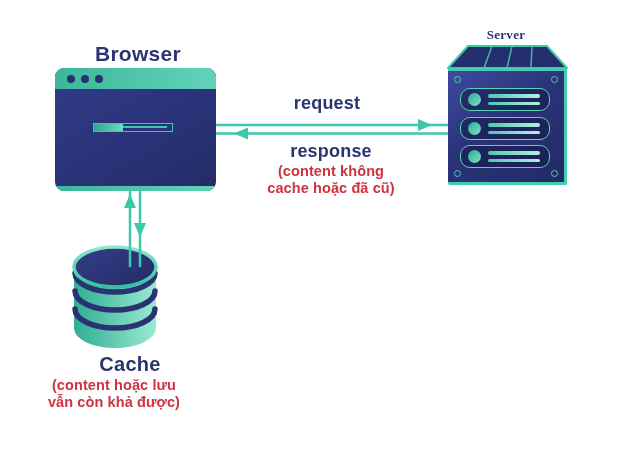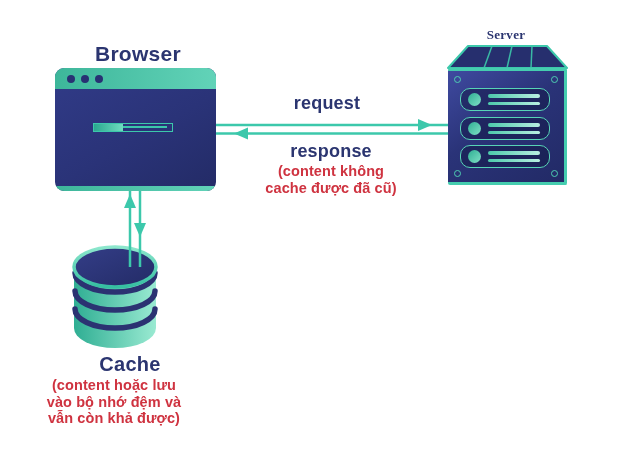--- a/index.html
+++ b/index.html
@@ -137,21 +137,21 @@
         <div class="slot-line"></div>
       </div>
     </div>
   </div>
 
   <div class="abs flow-label" style="left:267px; top:93px; width:120px;">request</div>
   <div class="abs flow-label" style="left:266px; top:141px; width:130px;">response</div>
 
   <div class="abs note" style="left:246px; top:149px; width:170px;margin-top:14px;">
     <div>(content không</div>
-    <div>cache được đã cũ)</div>
+    <div>cache hoặc đã cũ)</div>
   </div>
 
   <svg class="abs" style="left:60px; top:240px;" width="112" height="115" viewBox="0 0 112 115">
     <defs>
       <linearGradient id="tealBody" x1="0" y1="0" x2="1" y2="0">
         <stop offset="0" stop-color="#2fae93"></stop>
         <stop offset="1" stop-color="#9aead2"></stop>
       </linearGradient>
       <linearGradient id="navyTop" x1="0" y1="0" x2="1" y2="1">
         <stop offset="0" stop-color="#343e88"></stop>
@@ -169,21 +169,20 @@
     <path d="M15,51 A40,19 0 0 0 95,51" fill="none" stroke="#2b3272" stroke-width="5.5" stroke-linecap="round"></path>
     <path d="M15,69 A40,19 0 0 0 95,69" fill="none" stroke="#2b3272" stroke-width="5.5" stroke-linecap="round"></path>
 
     <ellipse cx="55" cy="27" rx="41" ry="20" fill="url(#navyTop)" stroke="url(#rimGrad)" stroke-width="3.5"></ellipse>
   </svg>
 
   <div class="abs node-label" style="left:50px; top:353px; width:160px; font-size:20px;">Cache</div>
 
   <div class="abs note" style="left:24px; top:377px; width:180px;">
     <div>(content hoặc lưu</div>
-    <div>vào bộ nhớ đệm và</div>
     <div>vẫn còn khả được)</div>
   </div>
 
   <svg class="abs overlay" style="left:0; top:0;" width="620" height="464" viewBox="0 0 620 464">
 
     <g>
       <line x1="216" y1="125" x2="448" y2="125" stroke="#3cc8ab" stroke-width="2.5"></line>
       <polygon points="432,125 418,119 418,131" fill="#3cc8ab"></polygon>
     </g>
 

